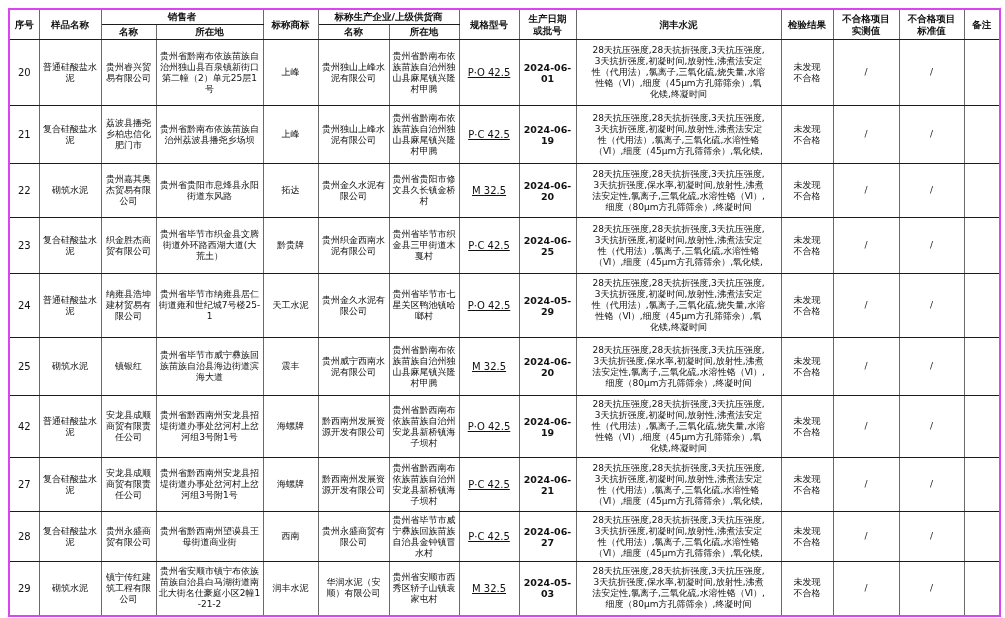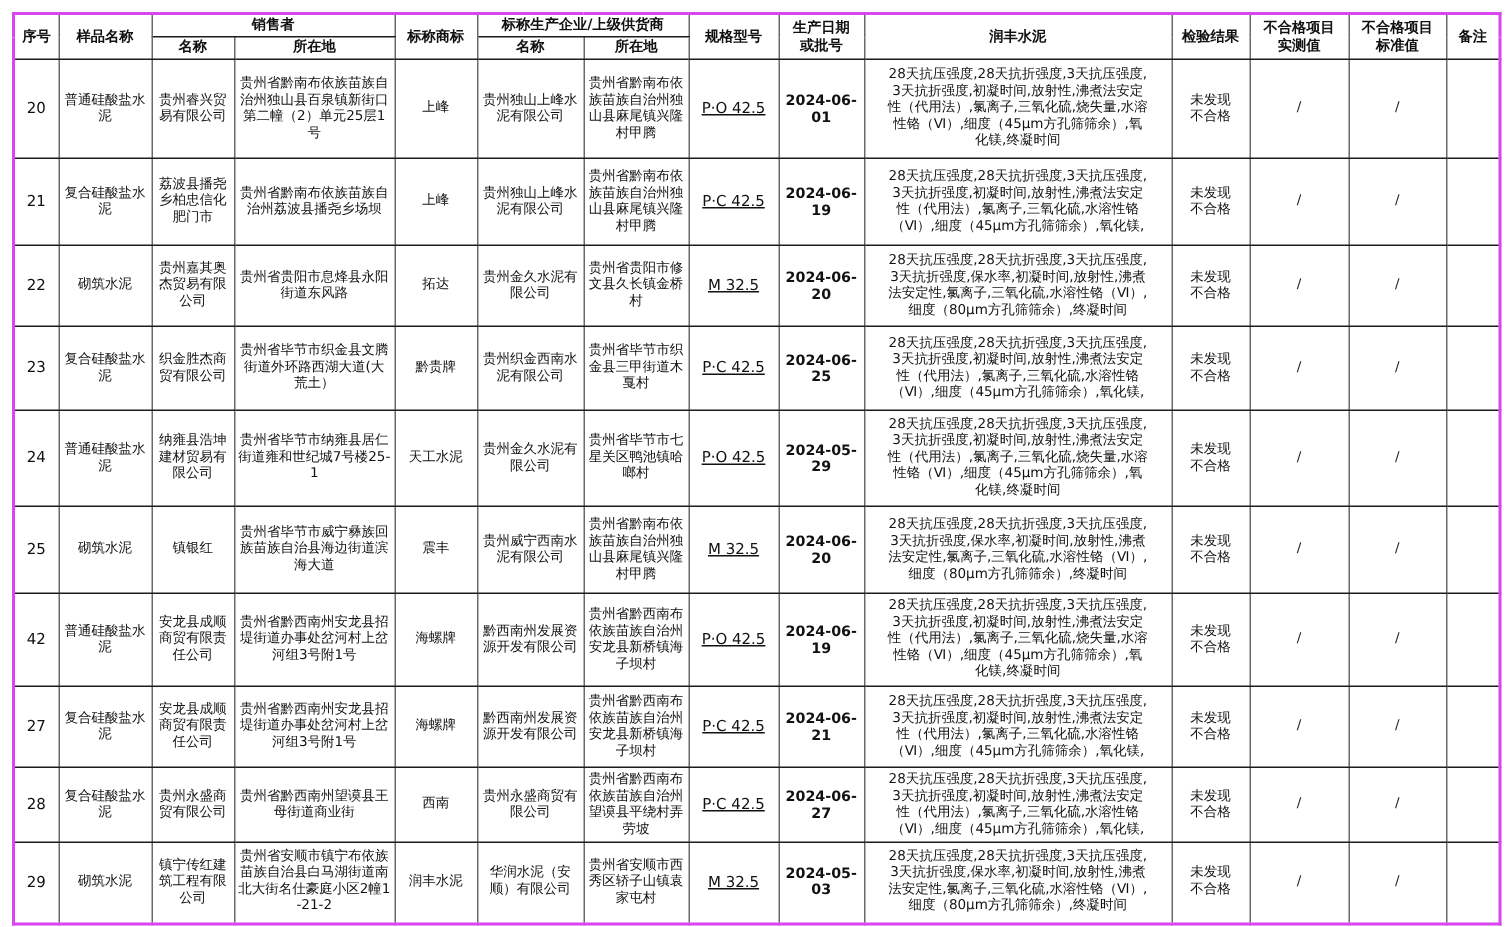--- a/index.html
+++ b/index.html
@@ -246,21 +246,21 @@
           <td class="c-standard">/</td>
           <td class="c-remark"></td>
         </tr>
         <tr>
           <td class="c-no">28</td>
           <td class="c-sample">复合硅酸盐水泥</td>
           <td class="c-seller-name">贵州永盛商贸有限公司</td>
           <td class="c-seller-loc">贵州省黔西南州望谟县王母街道商业街</td>
           <td class="c-brand">西南</td>
           <td class="c-maker-name">贵州永盛商贸有限公司</td>
-          <td class="c-maker-loc">贵州省黔西南布依族苗族自治州望谟县平绕村弄劳坡</td>
+          <td class="c-maker-loc">贵州省毕节市威宁彝族回族苗族自治县金钟镇冒水村</td>
           <td class="c-spec">P·C 42.5</td>
           <td class="c-date">2024-06-27</td>
           <td class="c-items">28天抗压强度,28天抗折强度,3天抗压强度,3天抗折强度,初凝时间,放射性,沸煮法安定性（代用法）,氯离子,三氧化硫,水溶性铬（Ⅵ）,细度（45μm方孔筛筛余）,氧化镁,</td>
           <td class="c-result">未发现
 不合格</td>
           <td class="c-measured">/</td>
           <td class="c-standard">/</td>
           <td class="c-remark"></td>
         </tr>
         <tr>

